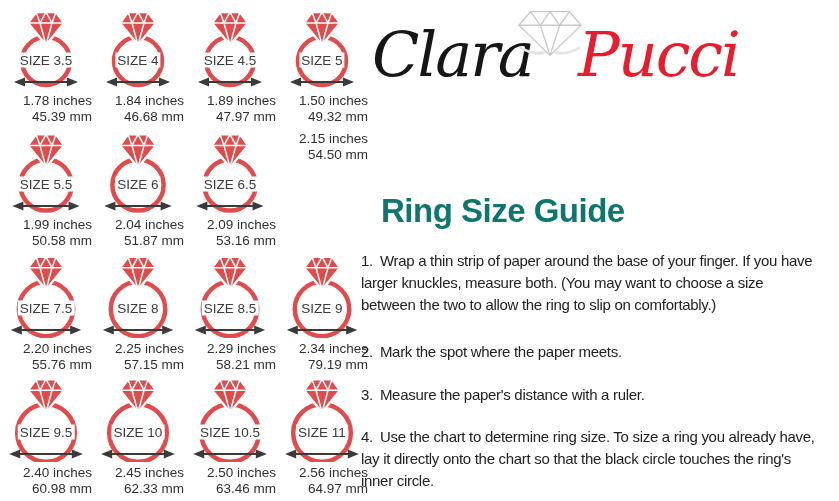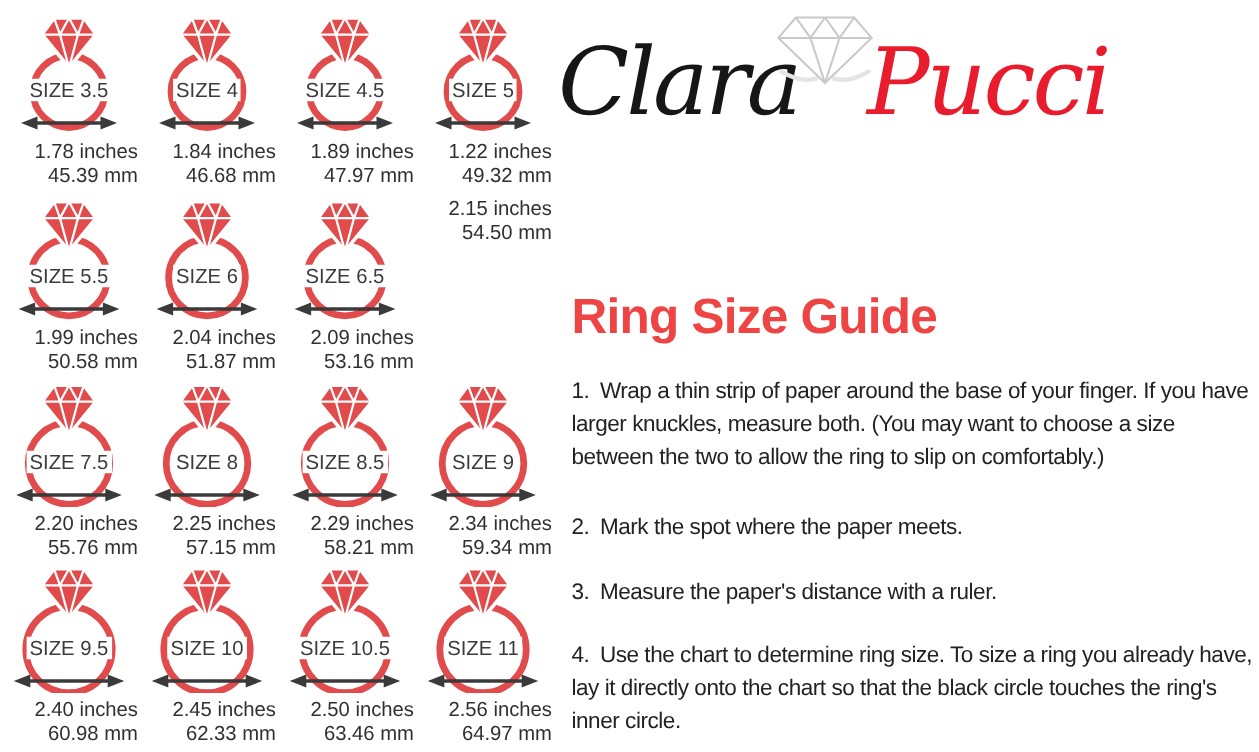--- a/index.html
+++ b/index.html
@@ -33,24 +33,24 @@
     position:absolute; top:18px; font-family:"DejaVu Serif", serif;
     font-style:italic; font-size:62px; line-height:1; letter-spacing:-2px; white-space:nowrap;
   }
   .logo-clara { left:0; color:#161616; }
   .logo-pucci { left:206px; color:#e81c2c; }
   .logo-diamond { position:absolute; left:144px; top:0; width:68px; height:58px; }
 
   
   .guide-title {
     position:absolute; left:381px; top:192px; margin:0;
-    font-size:33px; font-weight:700; color:#ef4444; letter-spacing:-0.5px;
+    font-size:33px; font-weight:700; color:#0f766e; letter-spacing:-0.5px;
   }
   .step {
-    position:absolute; left:381px; width:455px; margin:0;
+    position:absolute; left:361px; width:455px; margin:0;
     font-size:15px; line-height:22px; color:#222222; letter-spacing:-0.3px;
   }
   .step-num { margin-right:7px; }
   .step-1 { top:250px; }
   .step-2 { top:341px; }
   .step-3 { top:384px; }
   .step-4 { top:426px; }
 </style>
 </head>
 <body>
@@ -127,21 +127,21 @@
               <path d="M-18,12 L18,12 M-10,1 L-6,12 M10,1 L6,12 M0,1 L-6,12 M0,1 L6,12 M-6,12 L0,34 M6,12 L0,34" stroke="#fff" stroke-width="1.5" fill="none"></path>
             </g>
             <g>
               <line x1="23" y1="78" x2="69" y2="78" stroke="#3a3a3a" stroke-width="2.2"></line>
               <polygon points="14,78 25,73.6 25,82.4" fill="#3a3a3a"></polygon>
               <polygon points="78,78 67,73.6 67,82.4" fill="#3a3a3a"></polygon>
             </g>
           </svg>
         <span class="ring-label">SIZE 5</span>
       </div>
-      <div class="ring-inches">1.22 inches</div>
+      <div class="ring-inches">1.50 inches</div>
       <div class="ring-mm">49.32 mm</div>
     </div>
 
     <div class="ring-cell">
       <div class="ring-visual">
         <svg class="ring-svg" viewBox="0 0 92 86">
             <circle cx="46" cy="57" r="25.6" fill="none" stroke="#e14b4b" stroke-width="4.5"></circle>
             <g transform="translate(46,5.399999999999999)">
               <path d="M-18,12 L-10,1 L10,1 L18,12 L0,34 Z" fill="#e14b4b" stroke="#fff" stroke-width="2.4" stroke-linejoin="round"></path>
               <path d="M-18,12 L18,12 M-10,1 L-6,12 M10,1 L6,12 M0,1 L-6,12 M0,1 L6,12 M-6,12 L0,34 M6,12 L0,34" stroke="#fff" stroke-width="1.5" fill="none"></path>
@@ -273,21 +273,21 @@
             </g>
             <g>
               <line x1="19.799999999999997" y1="78" x2="72.2" y2="78" stroke="#3a3a3a" stroke-width="2.2"></line>
               <polygon points="10.799999999999997,78 21.799999999999997,73.6 21.799999999999997,82.4" fill="#3a3a3a"></polygon>
               <polygon points="81.2,78 70.2,73.6 70.2,82.4" fill="#3a3a3a"></polygon>
             </g>
           </svg>
         <span class="ring-label">SIZE 9</span>
       </div>
       <div class="ring-inches">2.34 inches</div>
-      <div class="ring-mm">59.34 mm</div>
+      <div class="ring-mm">79.19 mm</div>
     </div>
 
     <div class="ring-cell">
       <div class="ring-visual">
         <svg class="ring-svg" viewBox="0 0 92 86">
             <circle cx="46" cy="57" r="28.8" fill="none" stroke="#e14b4b" stroke-width="4.5"></circle>
             <g transform="translate(46,2.1999999999999993)">
               <path d="M-18,12 L-10,1 L10,1 L18,12 L0,34 Z" fill="#e14b4b" stroke="#fff" stroke-width="2.4" stroke-linejoin="round"></path>
               <path d="M-18,12 L18,12 M-10,1 L-6,12 M10,1 L6,12 M0,1 L-6,12 M0,1 L6,12 M-6,12 L0,34 M6,12 L0,34" stroke="#fff" stroke-width="1.5" fill="none"></path>
             </g>

